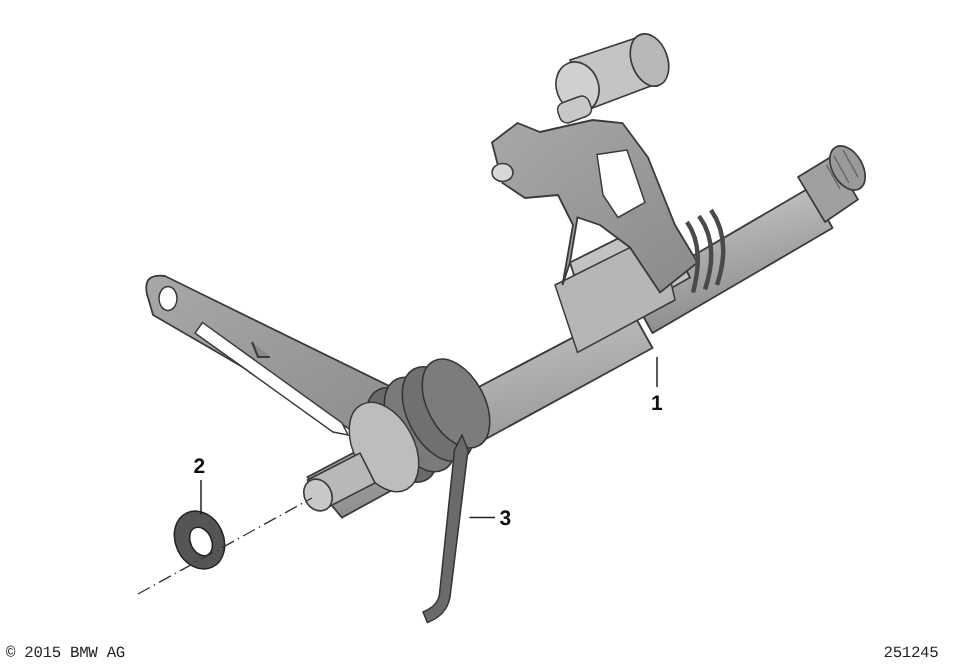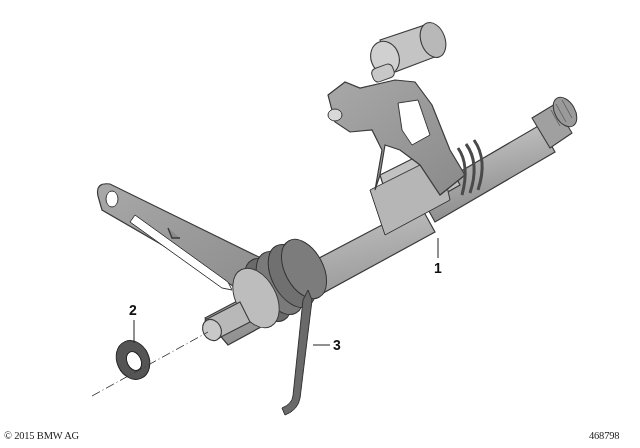--- a/index.html
+++ b/index.html
@@ -1,21 +1,21 @@
 <!DOCTYPE html>
 <html><head>
   <meta charset="utf-8">
   <style>
     html, body { margin:0; padding:0; background:#ffffff; }
     body { width:640px; height:448px; position:relative; overflow:hidden;
            font-family:"Liberation Sans", sans-serif; }
     #diagram { position:absolute; left:0; top:0; width:640px; height:448px; }
     .callout-num { position:absolute; font-family:"Liberation Sans", sans-serif;
                    font-weight:bold; font-size:14px; color:#111; line-height:14px; }
-    .footer-text { position:absolute; font-family:Liberation Serif, serif;
+    .footer-text { position:absolute; font-family:Liberation Mono, monospace;
                    font-size:10.5px; color:#222; letter-spacing:-0.2px; }
   </style>
 </head>
 <body>
 
 <svg id="diagram" viewBox="0 0 640 448" xmlns="http://www.w3.org/2000/svg">
   <defs>
     <linearGradient id="shaftGrad" x1="0" y1="0" x2="0.35" y2="1">
       <stop offset="0" stop-color="#d2d2d2"></stop>
       <stop offset="0.45" stop-color="#b0b0b0"></stop>
@@ -91,13 +91,13 @@
   <line x1="438" y1="238" x2="438" y2="258" stroke="#222" stroke-width="1"></line>
   <line x1="134" y1="320" x2="134" y2="343" stroke="#222" stroke-width="1"></line>
   <line x1="313" y1="345" x2="330" y2="345" stroke="#222" stroke-width="1"></line>
 </svg>
 
 <div class="callout-num" style="left:434px; top:261px;">1</div>
 <div class="callout-num" style="left:129px; top:303px;">2</div>
 <div class="callout-num" style="left:333px; top:338px;">3</div>
 
 <div class="footer-text" style="left:4px; top:430px;">© 2015 BMW AG</div>
-<div class="footer-text" style="left:589px; top:430px;">468798</div>
+<div class="footer-text" style="left:589px; top:430px;">251245</div>
 
 </body></html>

